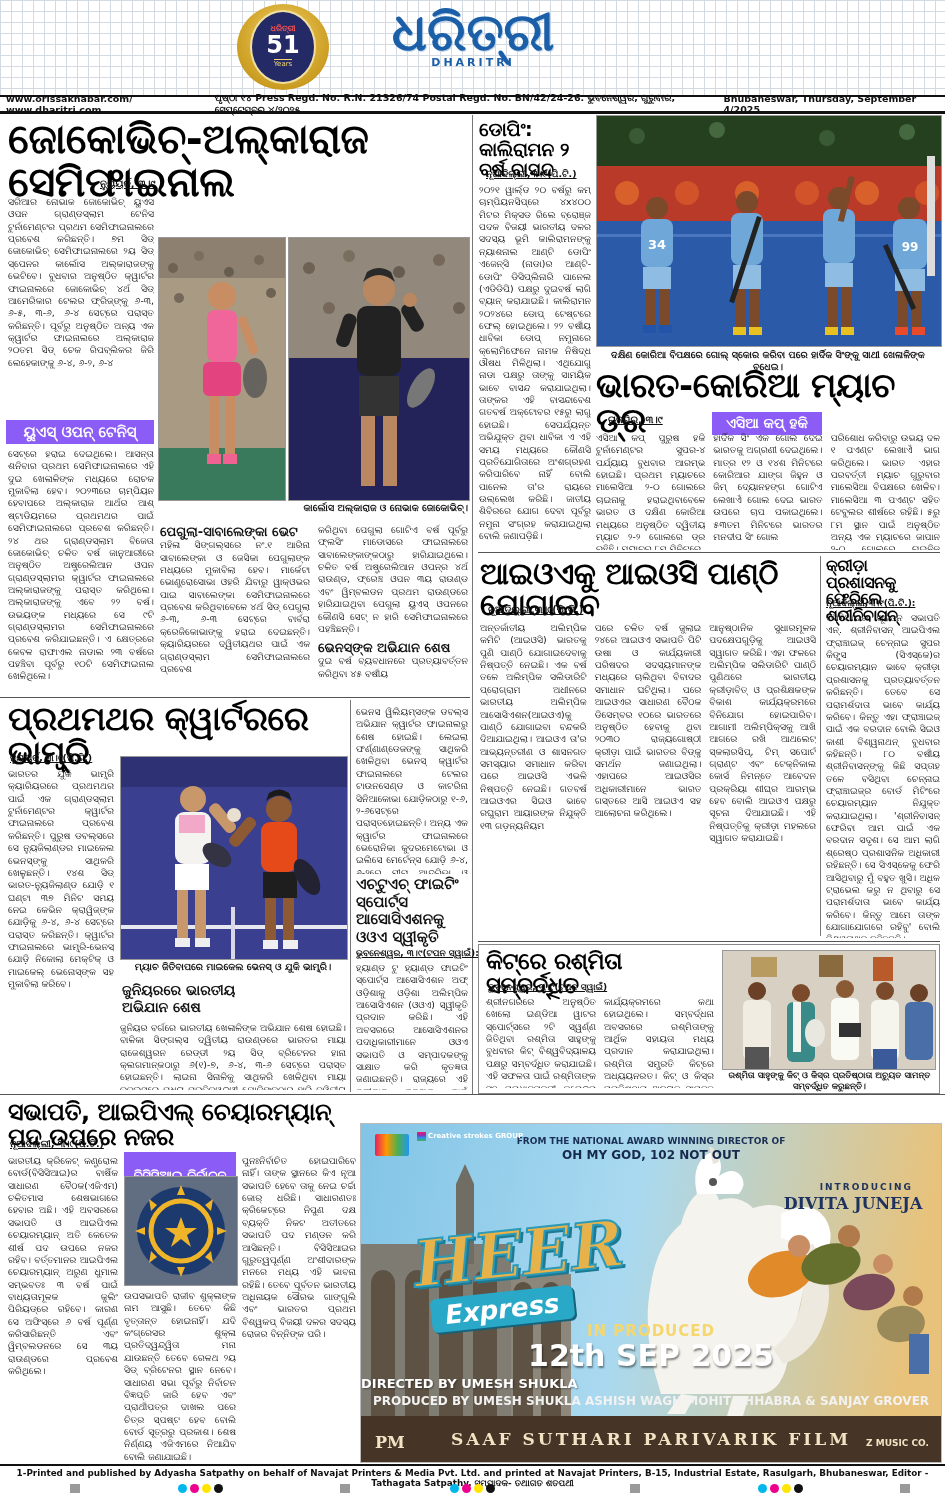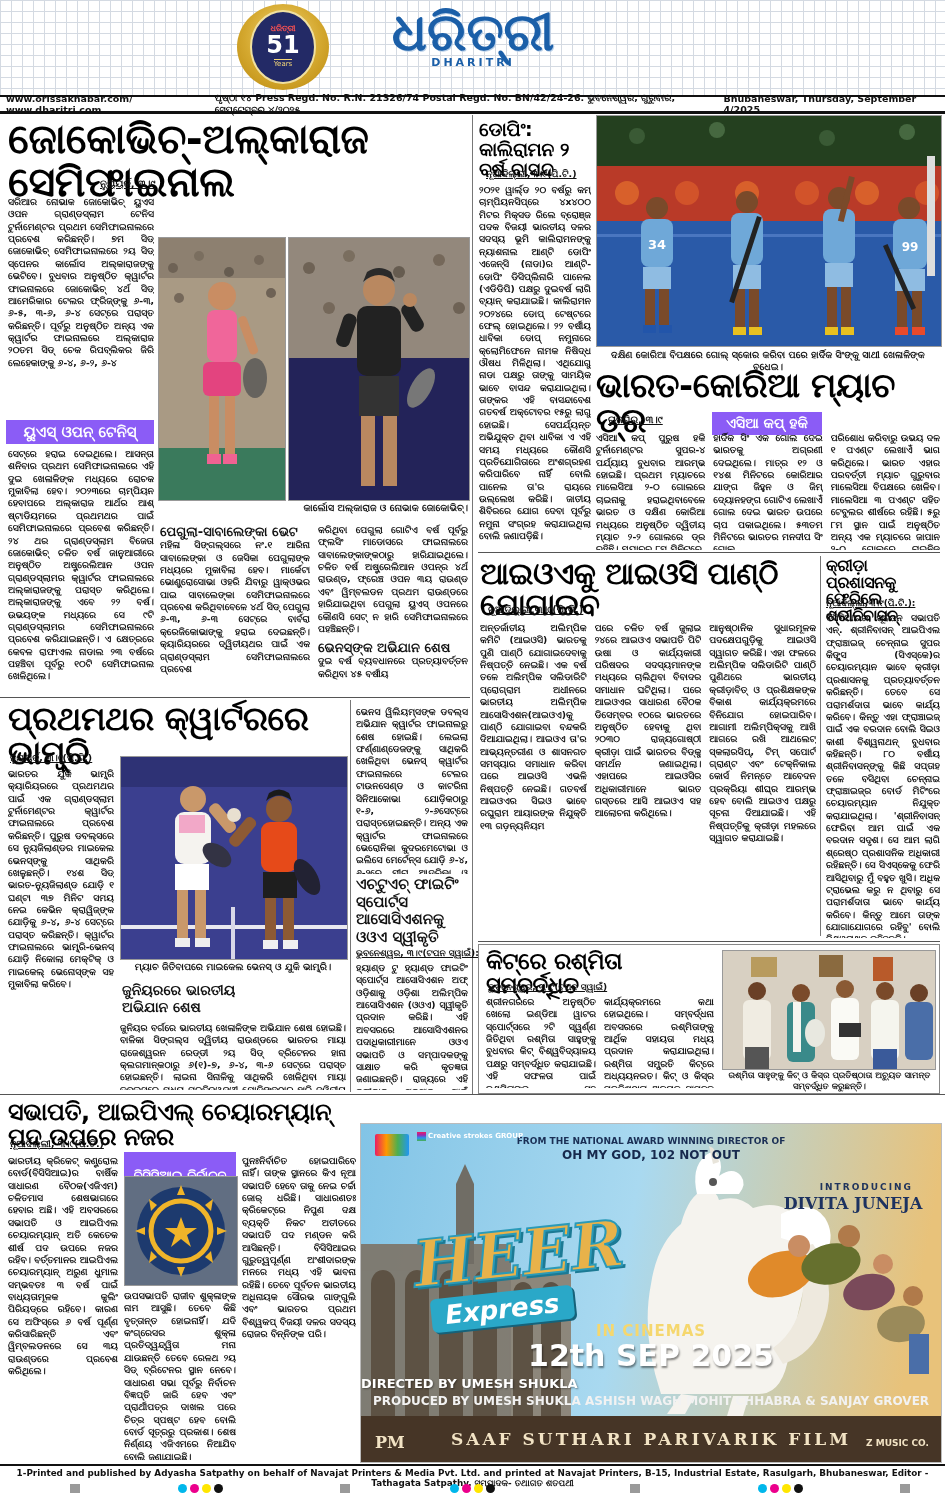--- a/index.html
+++ b/index.html
@@ -22,21 +22,21 @@
   .badge51 .p{font-size:8px;color:#ff5252;font-weight:800;line-height:1;}
   .badge51 .n{font-size:24px;font-weight:800;line-height:1.05;}
   .badge51 .y{font-size:7px;color:#f6d878;border-top:1px solid #f6d878;line-height:1.3;}
   .infobar{left:0;top:95px;width:945px;height:19px;border-top:2px solid #111;border-bottom:3px solid #111;
      display:flex;align-items:center;justify-content:space-between;font-size:9.5px;font-weight:800;
      padding:0 6px;box-sizing:border-box;background:#fff;}
   
   .headline{font-weight:800;color:#000;line-height:1.04;letter-spacing:-0.5px;}
   .dateline{font-weight:800;font-size:10px;}
   .dateline u{text-decoration:underline;}
-  .body-txt{font-size:9.3px;line-height:1.33;text-align:justify;overflow:hidden;font-weight:700;}
+  .body-txt{font-size:9.3px;line-height:1.33;text-align:justify;overflow:hidden;font-weight:400;}
   .cols{display:flex;gap:8px;}
   .cols > div{flex:1;overflow:hidden;}
   .badge{background:#8b5cf6;color:#fff;font-weight:800;text-align:center;}
   .caption{font-size:9.5px;font-weight:700;text-align:center;overflow:hidden;}
   .subhead{font-weight:800;line-height:1.18;}
   .vline{width:1px;background:#777;}
   .hline{height:1px;background:#555;}
   svg{display:block;}
   
   .ad{left:360px;top:1123px;width:580px;height:338px;overflow:hidden;border:1px solid #bbb;
@@ -416,21 +416,21 @@
         <circle cx="552" cy="172" r="10" fill="#b07a4a"></circle>
         <rect x="548" y="210" width="20" height="40" fill="#4a6ea8"></rect>
       </g>
     </svg>
     <div class="topline1">FROM THE NATIONAL AWARD WINNING DIRECTOR OF</div>
     <div class="topline2">OH MY GOD, 102 NOT OUT</div>
     <div class="introducing">INTRODUCING</div>
     <div class="actress">DIVITA JUNEJA</div>
     <div class="heer">HEER</div>
     <div class="express">Express</div>
-    <div class="cinemas">IN CINEMAS</div>
+    <div class="cinemas">IN PRODUCED</div>
     <div class="dt">12th SEP 2025</div>
     <div class="directed">DIRECTED BY UMESH SHUKLA</div>
     <div class="produced">PRODUCED BY UMESH SHUKLA   ASHISH WAGH   MOHIT CHHABRA &amp; SANJAY GROVER</div>
     <div class="logo1"></div>
     <div class="logo2"><span class="sq"></span><span>Creative strokes GROUP</span></div>
     <div class="strip">
       <span class="tagline">SAAF SUTHARI PARIVARIK FILM</span>
     </div>
     <div class="pm">PM</div>
     <div class="zmusic">Z MUSIC CO.</div>

